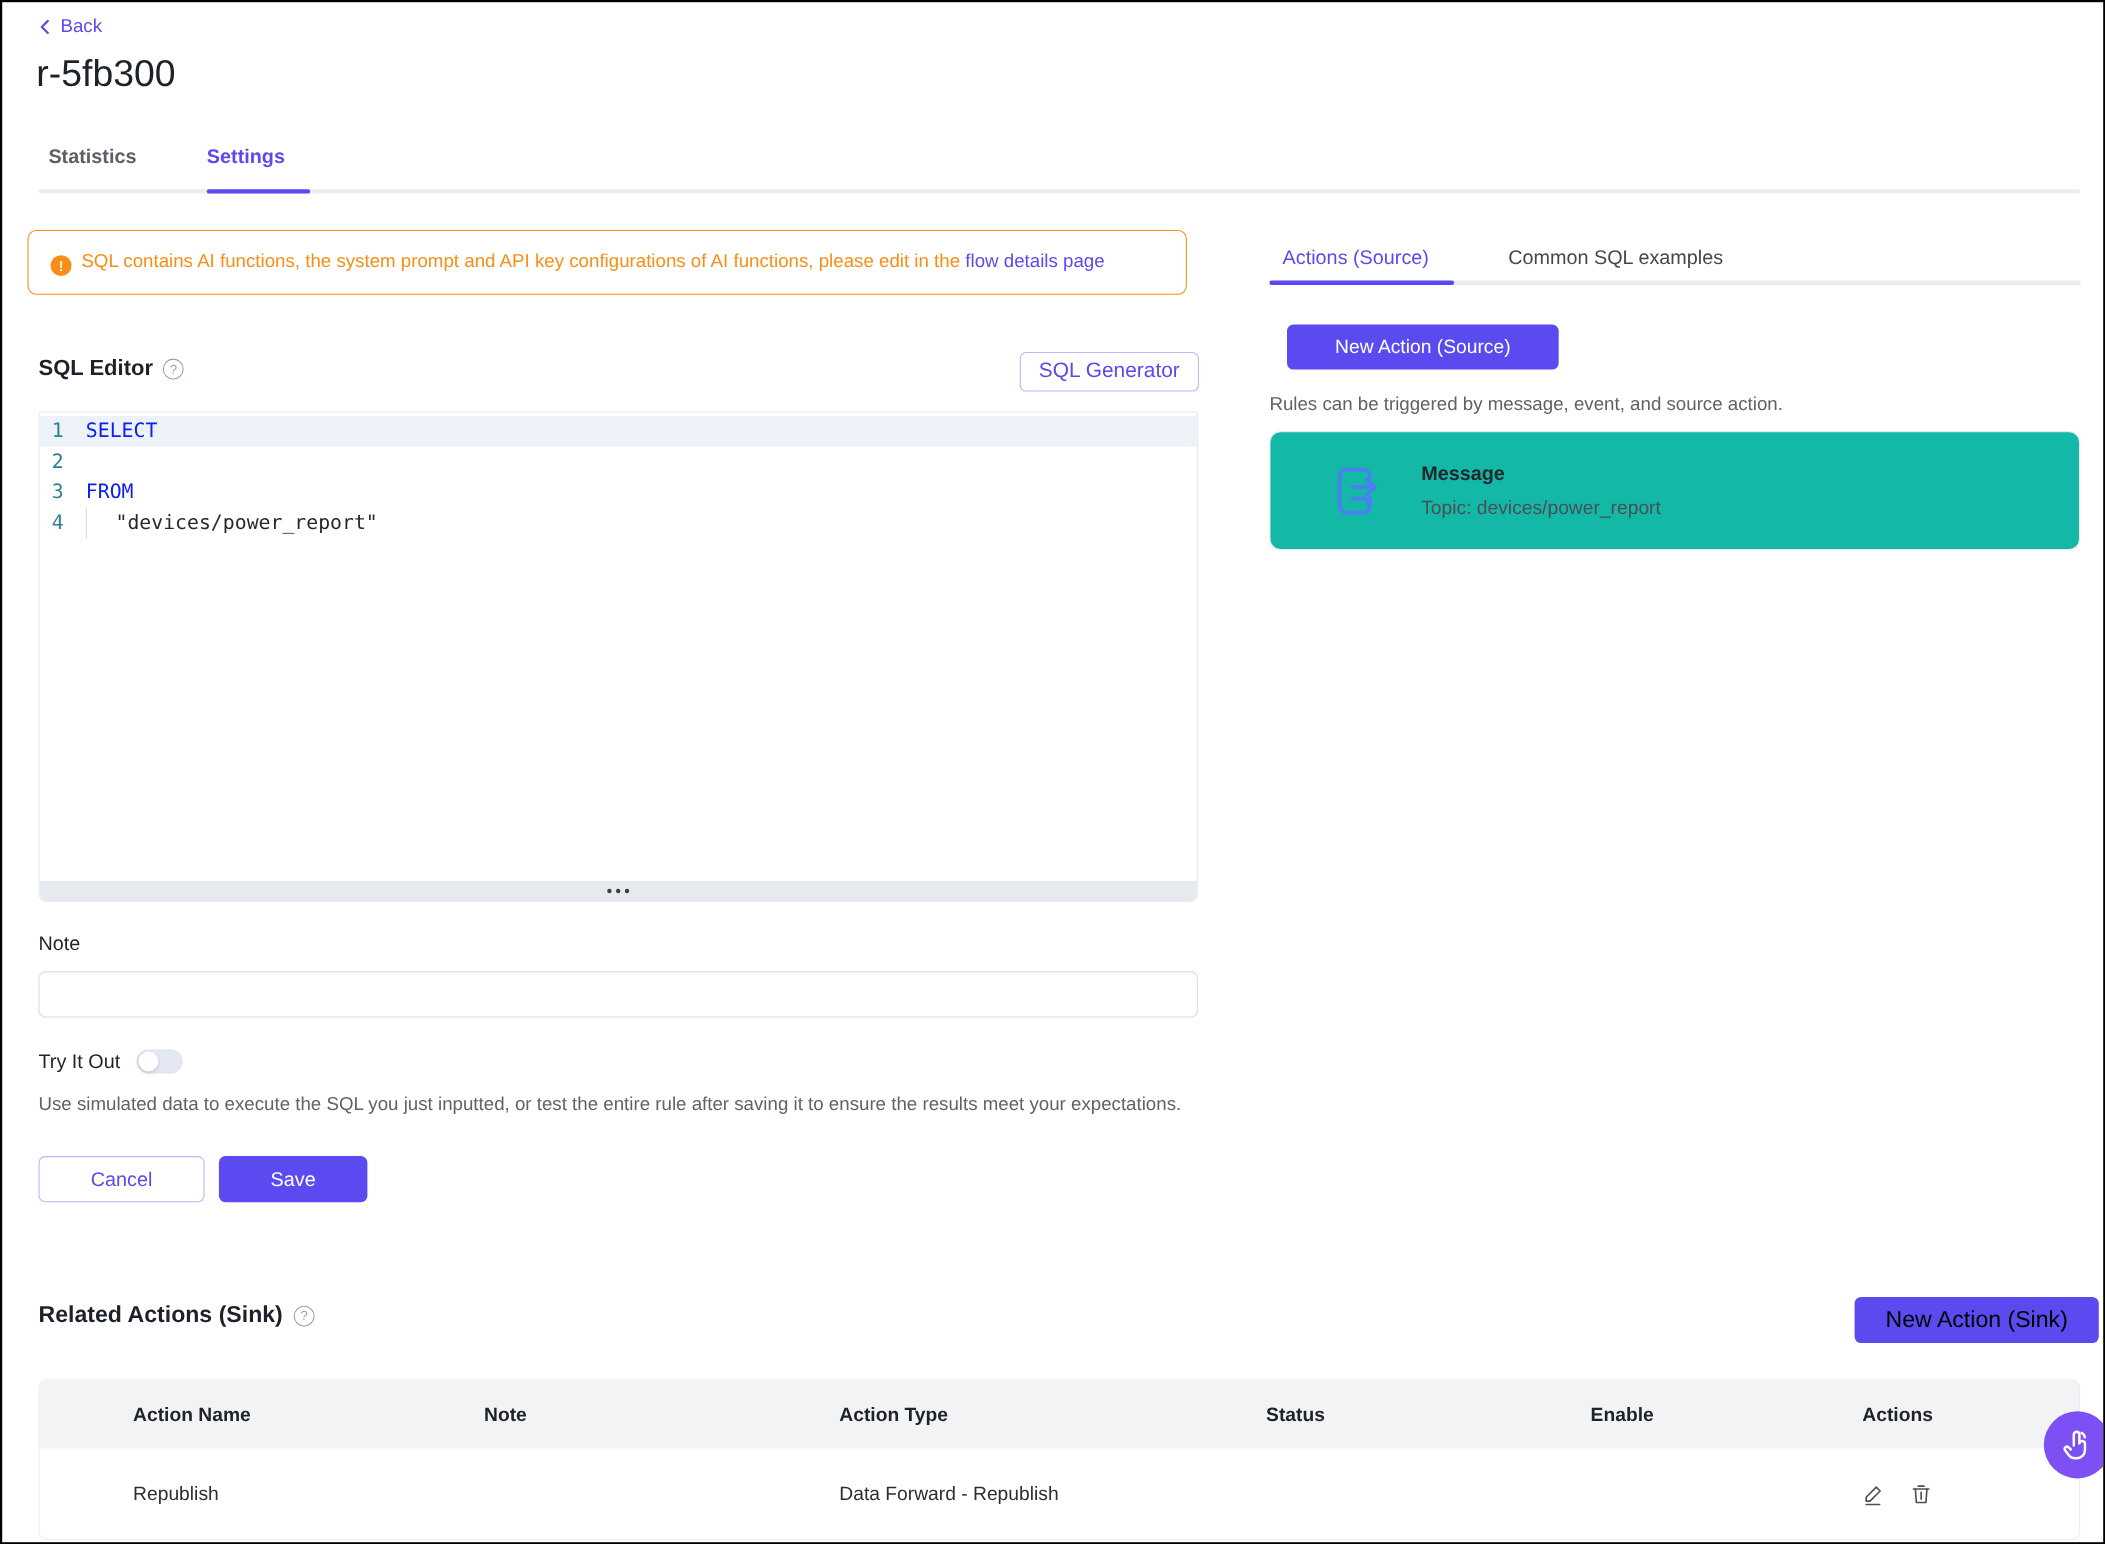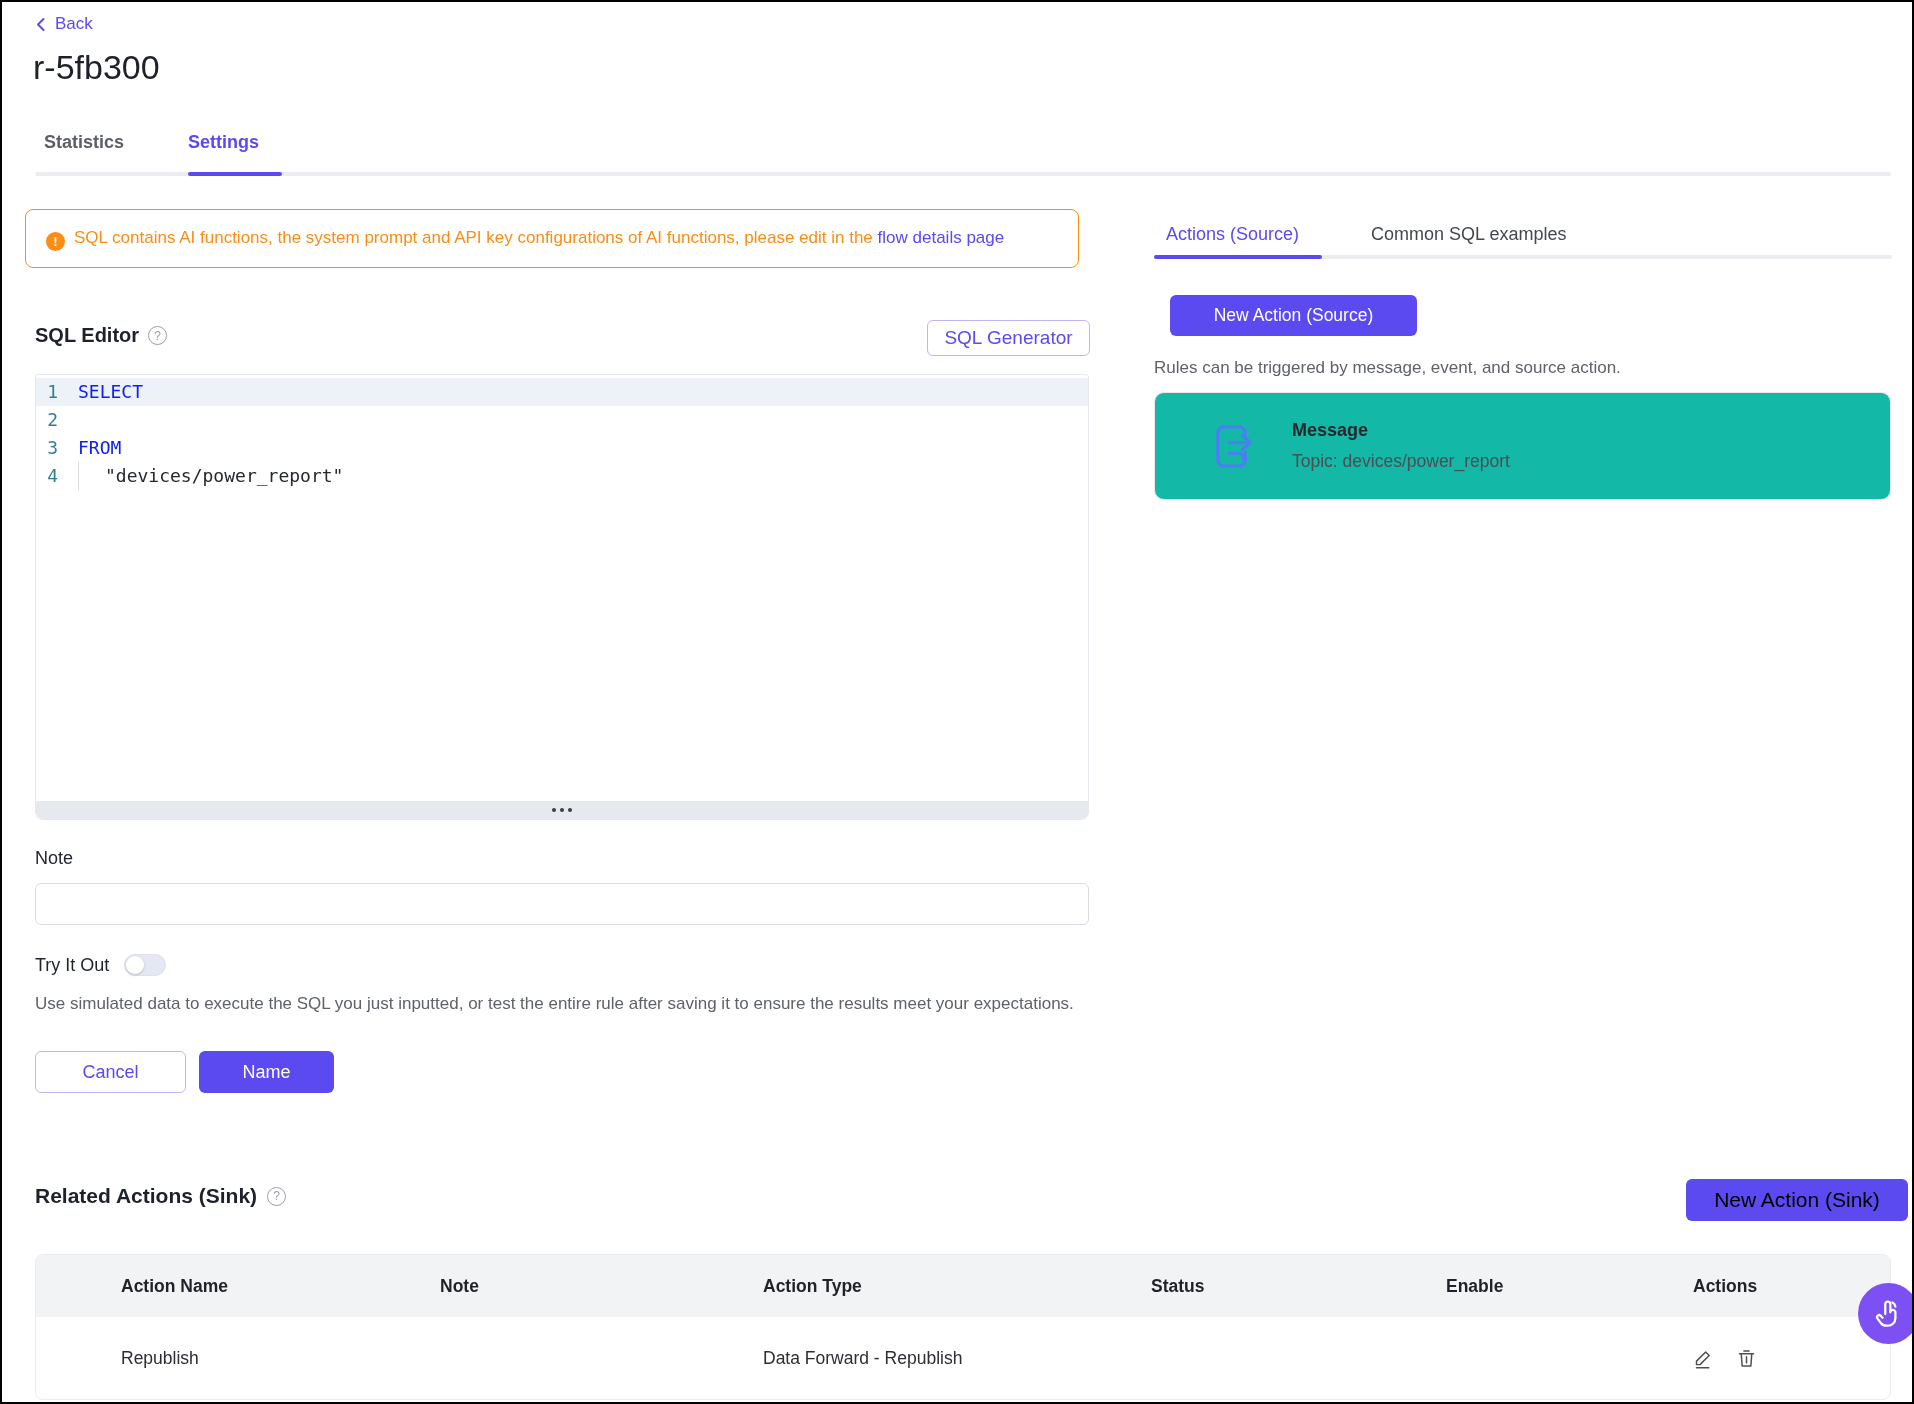--- a/index.html
+++ b/index.html
@@ -170,21 +170,21 @@
 
 <div class="abs tryit-row">
   <span>Try It Out</span>
   <div class="toggle">
       <div class="knob"></div>
     </div>
 </div>
 <div class="abs helper-text">Use simulated data to execute the SQL you just inputted, or test the entire rule after saving it to ensure the results meet your expectations.</div>
 
 <button class="abs btn cancel-btn">Cancel</button>
-<button class="abs btn save-btn">Name</button>
+<button class="abs btn save-btn">Save</button>
 
 <div class="abs src-tabs">
     <div class="tab active">Actions (Source)</div>
     <div class="tab">Common SQL examples</div>
   </div>
 <div class="abs src-track">
     <div class="seg"></div>
   </div>
 <button class="abs src-new-btn">New Action (Source)</button>
 <div class="abs src-hint">Rules can be triggered by message, event, and source action.</div>

